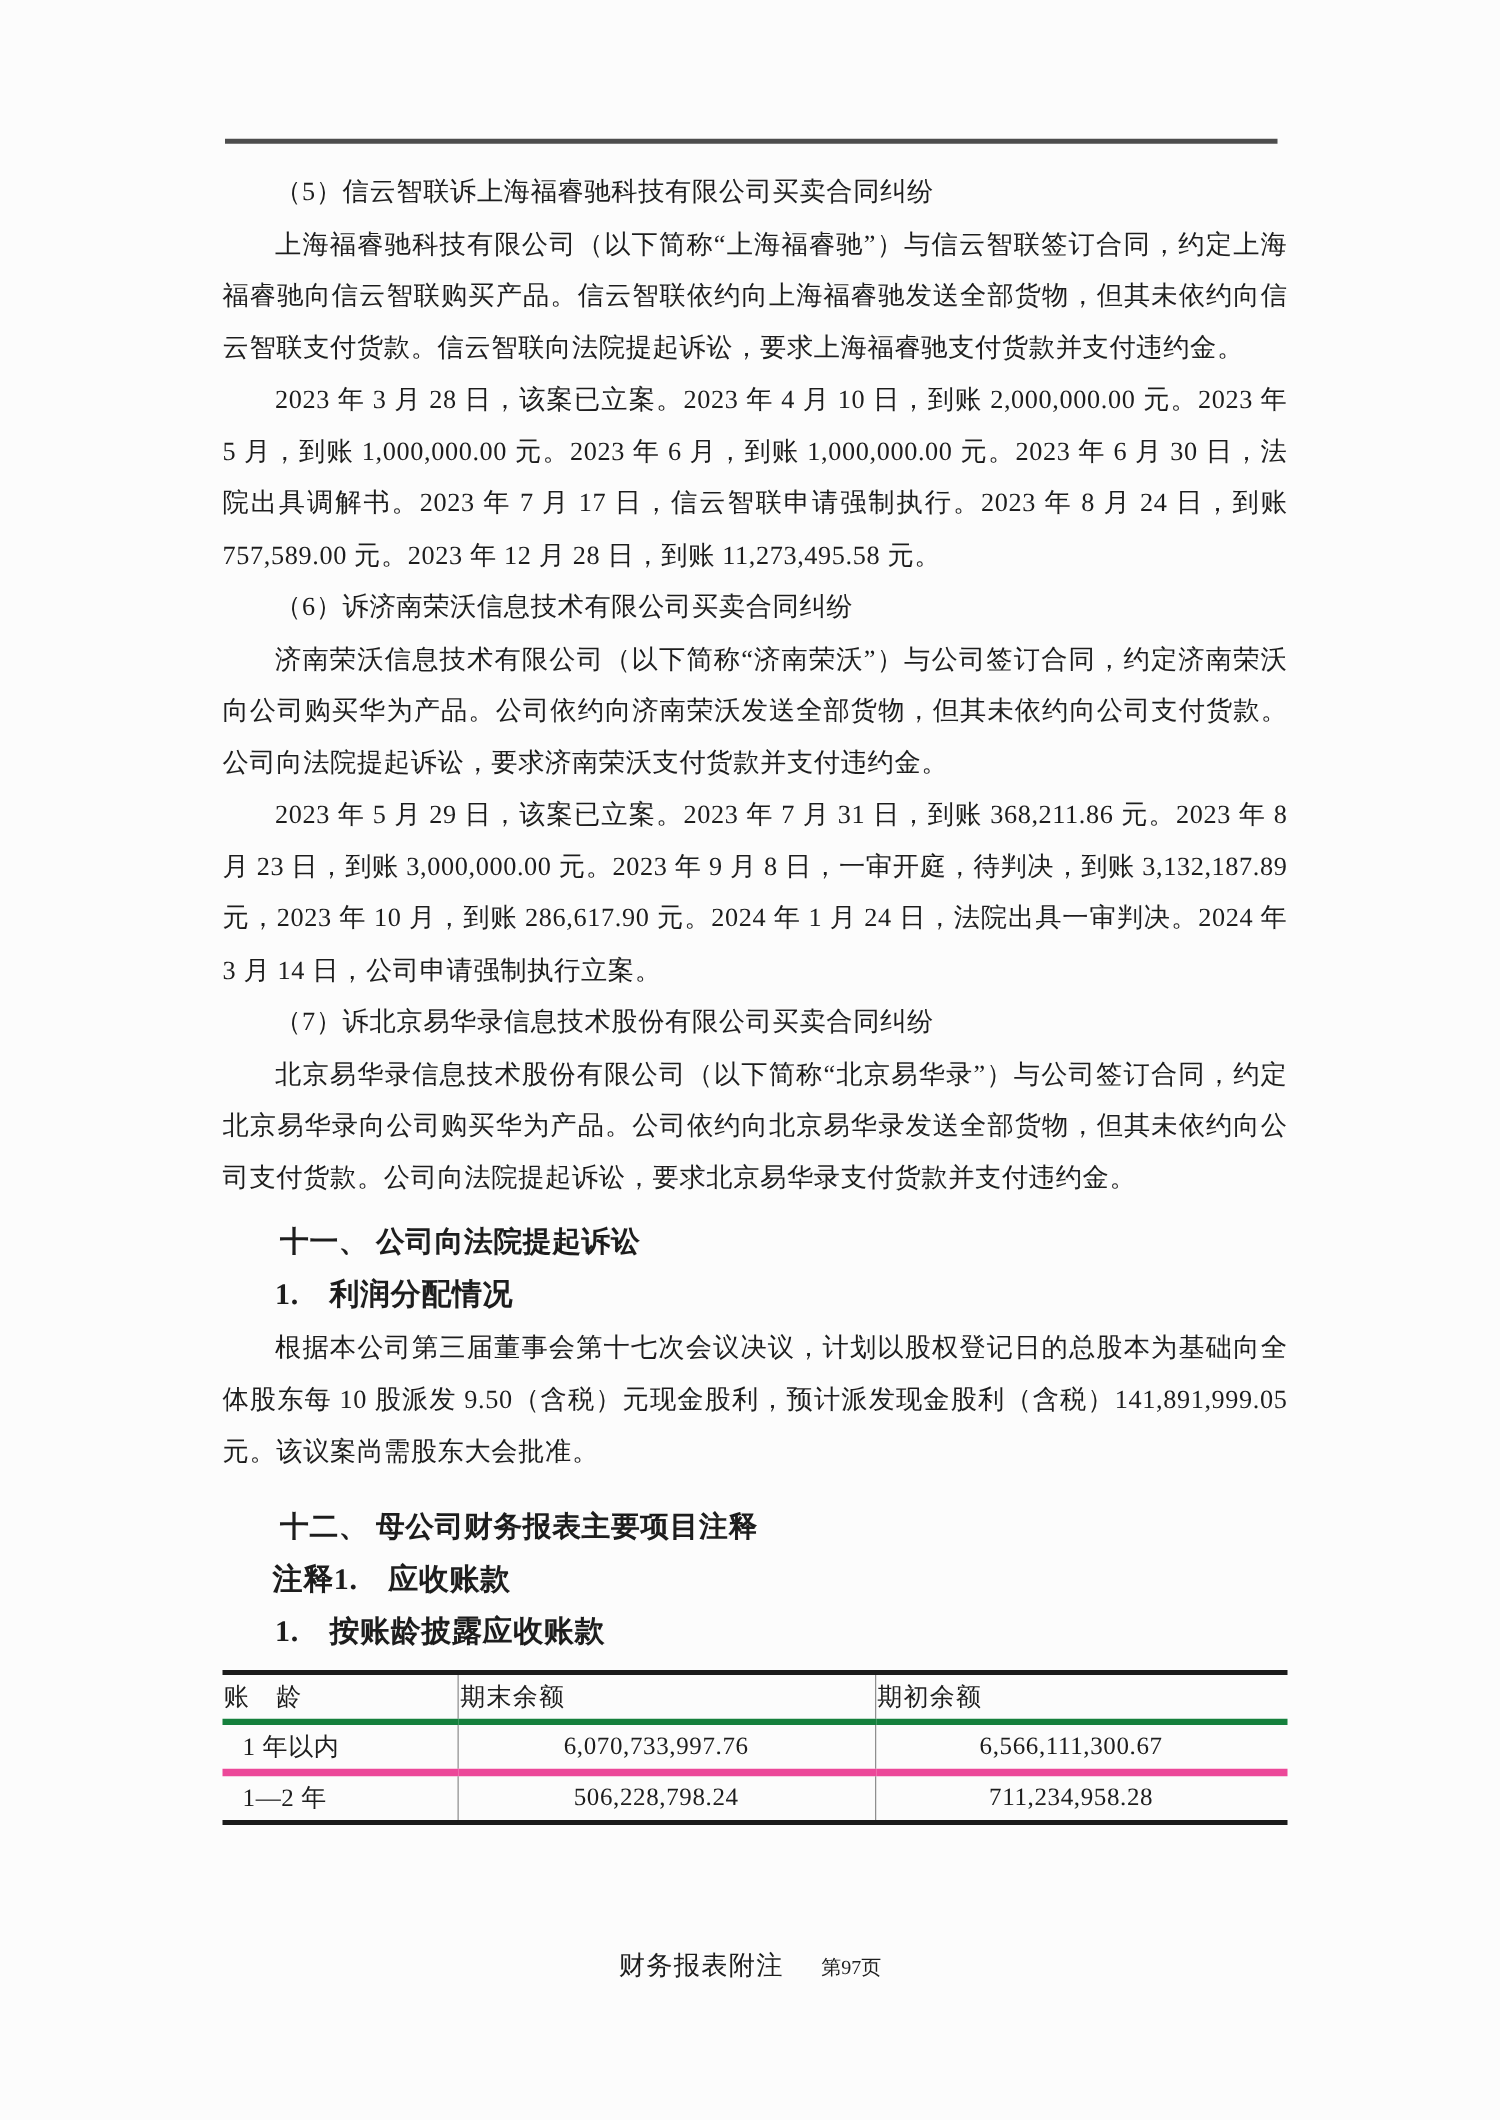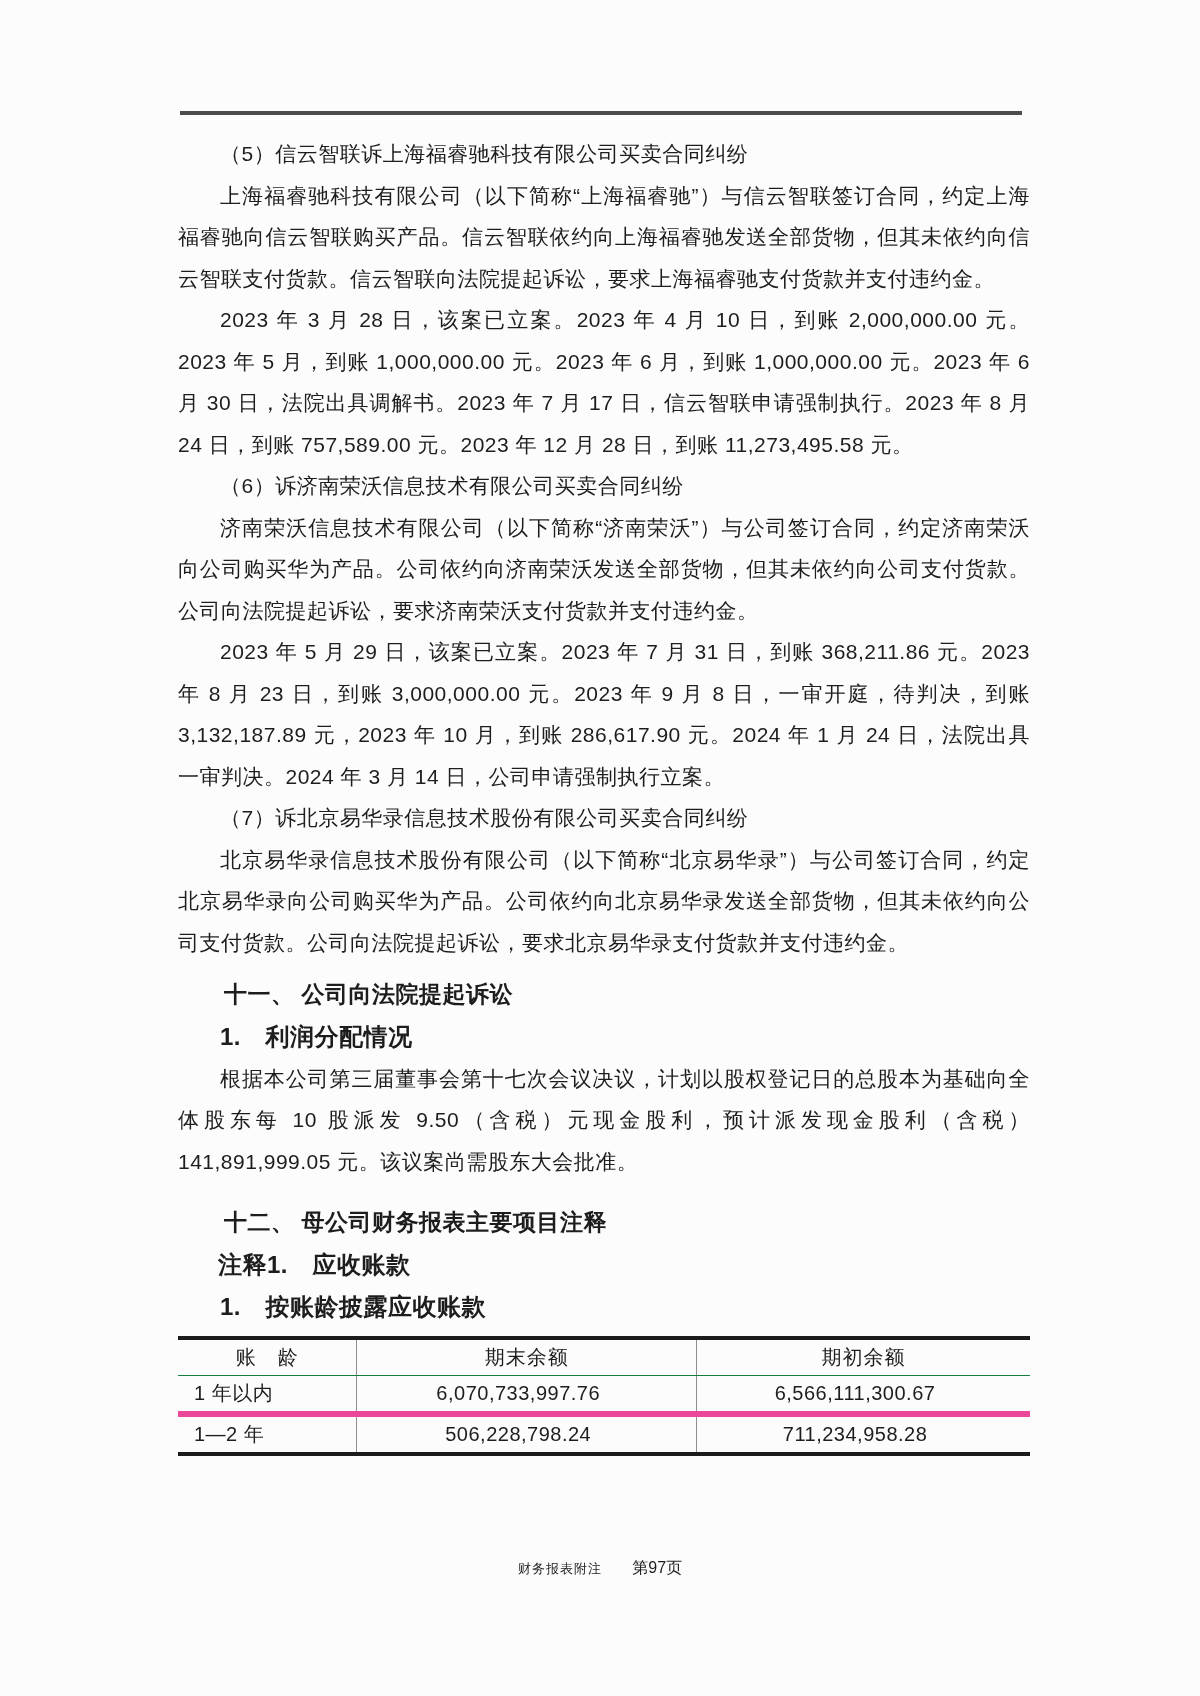--- a/index.html
+++ b/index.html
@@ -1,21 +1,21 @@
 <!DOCTYPE html>
 <html lang="zh"><head>
 <meta charset="utf-8">
 <style>
   html,body { margin:0; padding:0; }
   body { background:#ffffff; }
   .page {
     position:relative;
     width:1200px; height:1696px;
     background:#fcfcfc;
-    font-family:Liberation Sans, sans-serif;
+    font-family:Liberation Serif, serif;
     color:#1d1d1d;
     overflow:hidden;
   }
   .header-rule {
     position:absolute;
     left:180px; top:111px;
     width:842px; height:4px;
     background:#4d4d4d;
   }
   .content {
@@ -50,41 +50,40 @@
     width:852px;
     margin-top:9px;
     border-collapse:collapse;
     border-top:4px solid #1b1b1b;
     border-bottom:4px solid #1b1b1b;
     font-size:20px;
     line-height:normal;
   }
   .ageing-table th {
     font-weight:normal;
-    text-align:center;
     height:33px;
-    border-bottom:1px solid #15803d;
+    border-bottom:5px solid #15803d;
     letter-spacing:1px;
   }
   .ageing-table td {
     height:33px;
     border-bottom:6px solid #ec4899;
   }
   .ageing-table tr:last-child td { border-bottom:none; }
   .ageing-table .col-sep { border-left:1px solid #8f8f8f; }
   .ageing-table td.c0 { text-align:left; padding-left:16px; }
   .ageing-table td.num { text-align:center; padding-right:18px; }
   .footer {
     position:absolute;
     left:0; top:1558px;
     width:100%;
     text-align:center;
     white-space:nowrap;
   }
-  .footer .ftitle { font-size:13px; letter-spacing:1px; }
+  .footer .ftitle { font-size:21px; letter-spacing:1px; }
   .footer .fpage { font-size:16px; margin-left:26px; }
 </style>
 </head>
 <body>
 
 <div class="page" data-name="document-page">
   <div class="header-rule" data-name="header-rule"></div>
 
   <div class="content" id="doc-content" data-name="document-body">
 

